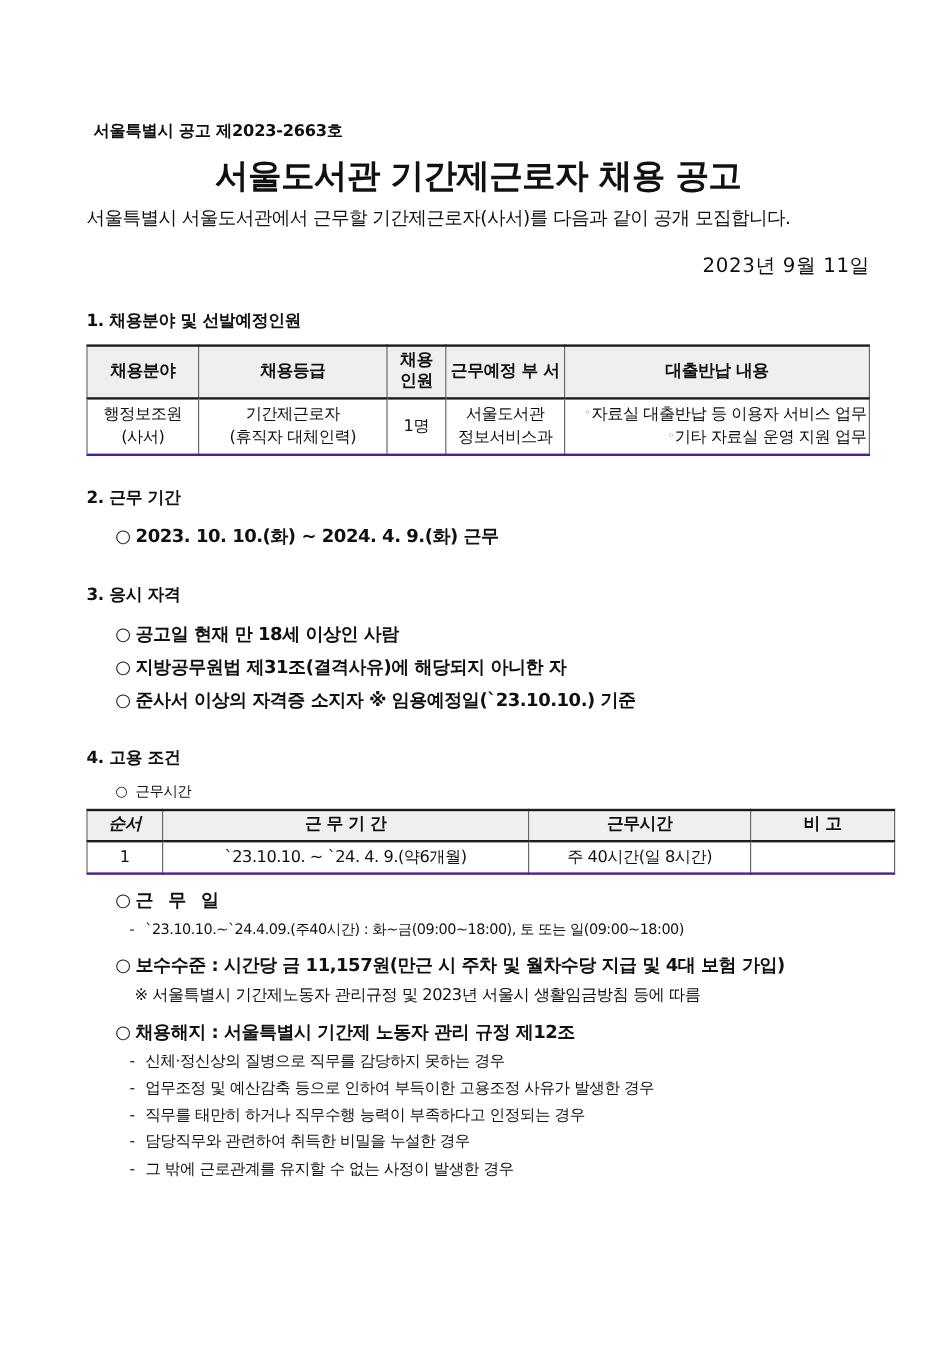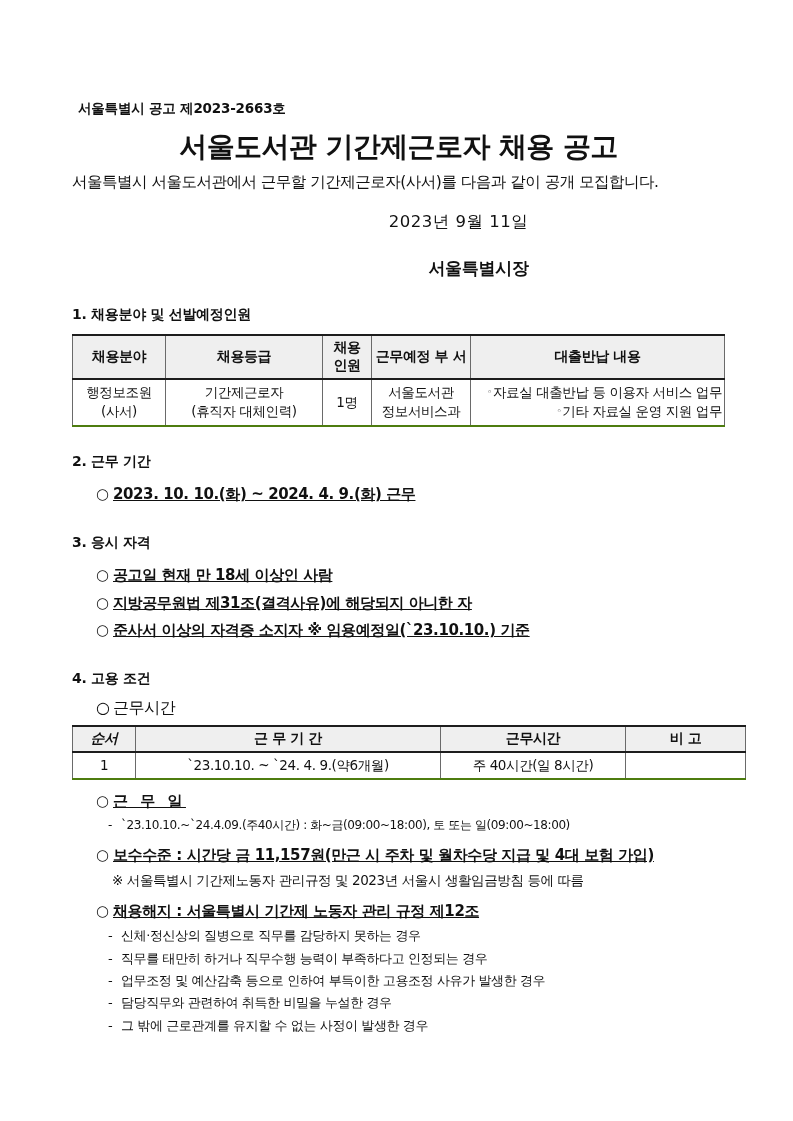--- a/index.html
+++ b/index.html
@@ -47,24 +47,24 @@
     letter-spacing: -0.6px;
     margin: 6px 0 6px 0;
   }
   .doc-intro {
     font-size: 15.5px;
     letter-spacing: -0.5px;
     margin: 0 0 18px 0;
     text-align: left;
   }
   .doc-date {
-    text-align: center;
+    text-align: right;
     font-size: 16.5px;
     letter-spacing: 0.5px;
-    margin: 0 0 24px 0;
+    margin: 0 0 12px 0;
     padding-left: 120px;
   }
   .doc-signer {
     text-align: center;
     font-size: 17px;
     font-weight: 700;
     letter-spacing: -0.3px;
     margin: 0 0 0 0;
     padding-left: 160px;
   }
@@ -78,21 +78,20 @@
     font-weight: 700;
     letter-spacing: -0.3px;
     margin: 0 0 10px 0;
   }
 
   
   .bullet-list {
     list-style: none;
     margin: 0;
     padding: 0 0 0 24px;
-    text-decoration: underline;
   }
   .bullet-item {
     font-size: 15px;
     font-weight: 700;
     letter-spacing: -0.4px;
     line-height: 1.82;
     white-space: nowrap;
   }
   .bullet-item .mark {
     display: inline-block;
@@ -144,21 +143,21 @@
     font-weight: 700;
     line-height: 1.28;
   }
   table.grid tbody td {
     font-size: 13.5px;
     font-weight: 400;
     line-height: 1.4;
   }
   table.grid {
     border-top: 2px solid #1d1d1d;
-    border-bottom: 2px solid #4d7c0f;
+    border-bottom: 2px solid #4c1d95;
   }
   table.grid thead tr th {
     border-bottom: 2px solid #1d1d1d;
   }
   .cell-lines span {
     display: block;
   }
   .duty-cell {
     text-align: left;
     padding-left: 7px;
@@ -183,41 +182,40 @@
   .t2-c1 { width: 58px; font-style: italic; }
   .t2-c2 { width: 300px; }
   .t2-c3 { width: 180px; }
   .t2-c4 { width: 115px; }
   .t1-c1 { width: 88px; }
   .t1-c2 { width: 152px; }
   .t1-c3 { width: 44px; }
   .t1-c4 { width: 94px; }
   .t1-c5 { width: auto; }
   .sub-label {
-    font-size: 16px;
+    font-size: 12px;
     letter-spacing: -0.4px;
     padding-left: 24px;
     margin-top: 4px;
   }
   .sub-label .mark {
     display: inline-block;
     width: 17px;
   }
 </style>
 </head>
 <body>
 
 <div class="page">
   <div class="content">
 
     <div class="doc-number">서울특별시 공고 제2023-2663호</div>
     <h1 class="doc-title">서울도서관 기간제근로자 채용 공고</h1>
     <p class="doc-intro">서울특별시 서울도서관에서 근무할 기간제근로자(사서)를 다음과 같이 공개 모집합니다.</p>
     <div class="doc-date">2023년  9월  11일</div>
-    <div class="doc-signer">서울특별시장</div>
 
     <div class="section">
       <div class="section-title">1. 채용분야 및 선발예정인원</div>
 
       <table class="grid">
         <thead>
           <tr>
             <th class="t1-c1">채용분야</th>
             <th class="t1-c2">채용등급</th>
             <th class="t1-c3">
@@ -324,24 +322,24 @@
       <ul class="bullet-list" style="padding-left:24px; margin-top:6px;">
         <li class="bullet-item">
           <span class="mark">○</span><span>채용해지 : 서울특별시 기간제 노동자 관리 규정 제12조</span>
         </li>
       </ul>
 
       <div class="dash-line">
         <span class="mark">-</span><span>신체·정신상의 질병으로 직무를 감당하지 못하는 경우</span>
       </div>
       <div class="dash-line">
+        <span class="mark">-</span><span>업무조정 및 예산감축 등으로 인하여 부득이한 고용조정 사유가 발생한 경우</span>
+      </div>
+      <div class="dash-line">
         <span class="mark">-</span><span>직무를 태만히 하거나 직무수행 능력이 부족하다고 인정되는 경우</span>
-      </div>
-      <div class="dash-line">
-        <span class="mark">-</span><span>업무조정 및 예산감축 등으로 인하여 부득이한 고용조정 사유가 발생한 경우</span>
       </div>
       <div class="dash-line">
         <span class="mark">-</span><span>담당직무와 관련하여 취득한 비밀을 누설한 경우</span>
       </div>
       <div class="dash-line">
         <span class="mark">-</span><span>그 밖에 근로관계를 유지할 수 없는 사정이 발생한 경우</span>
       </div>
     </div>
 
   </div>

